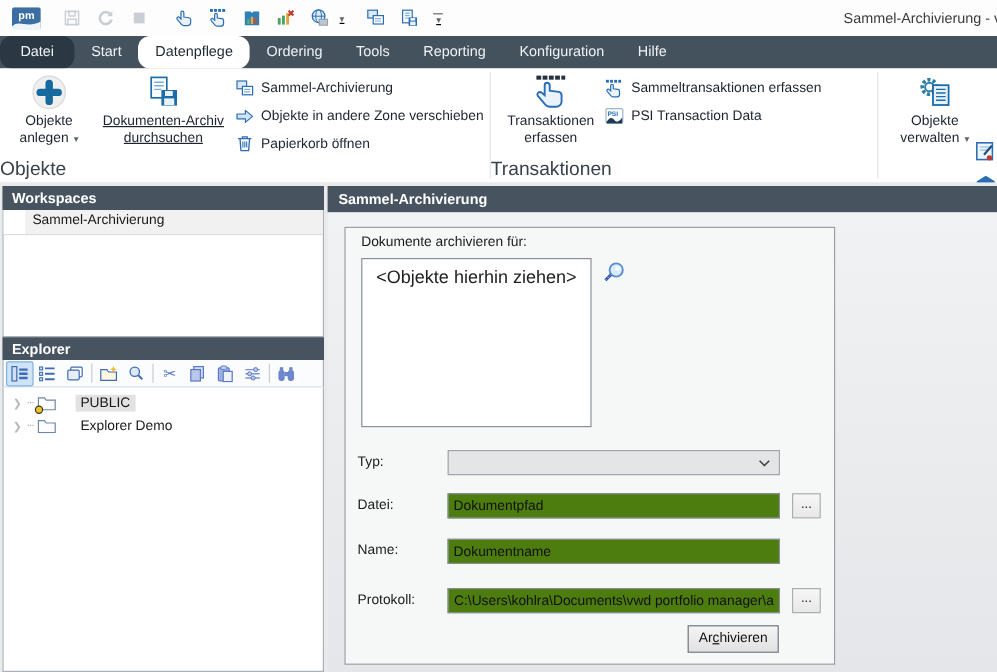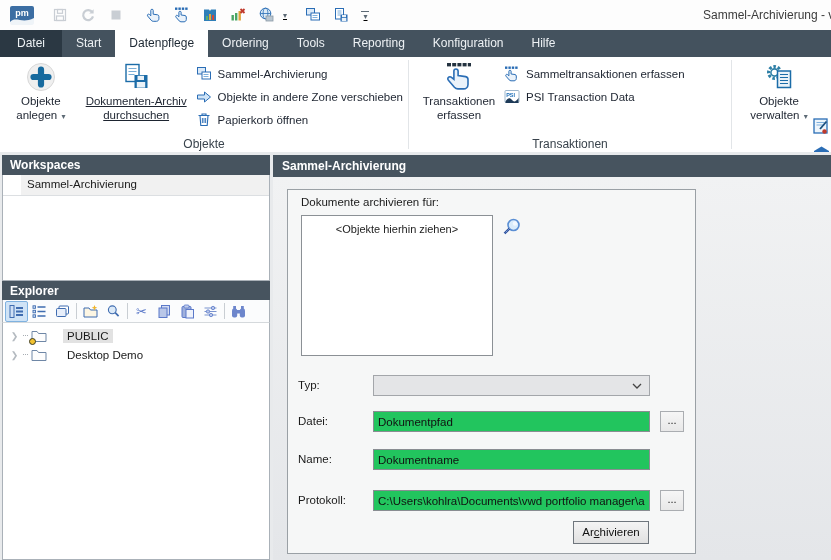--- a/index.html
+++ b/index.html
@@ -11,29 +11,29 @@
             display:flex;align-items:center;padding-left:10px;box-sizing:border-box;gap:4px;text-decoration:underline;}
   .qbtn{width:24px;height:22px;display:flex;align-items:center;justify-content:center;flex:0 0 auto;}
   .qsep{width:6px;}
   .win-title{position:absolute;left:703px;top:8px;font-size:12px;color:#3c3c3c;white-space:nowrap;}
   .dd{font-size:8px;color:#5d6a75;margin-left:1px;}
   .ovf{display:flex;flex-direction:column;align-items:center;line-height:5px;margin-left:4px;}
   .ovf .bar{width:8px;border-top:1px solid #5d6a75;margin-bottom:2px;}
   
   .tabbar{position:absolute;left:0;top:30px;width:831px;height:27px;background:#44525e;
           display:flex;align-items:stretch;}
-  .tab{padding:6px 14px 0;font-size:12px;color:#eef2f5;box-sizing:border-box;}
+  .tab{padding:6px 14px 0;font-size:12px;color:#eef2f5;box-sizing:border-box;border-radius:10px;}
   .tab-file{background:#2b3843;padding:6px 17px 0;}
   .tab.active{background:#fff;color:#1d2833;}
   
   .ribbon{position:absolute;left:0;top:57px;width:831px;height:95px;background:#fff;
           border-bottom:3px solid #eceef0;box-sizing:content-box;display:flex;}
   .rgroup{position:relative;display:flex;align-items:flex-start;padding:3px 5px 14px;}
   .rsep{width:1px;background:#e2e5e8;margin:3px 0;}
-  .grplabel{position:absolute;left:0;right:0;bottom:1px;text-align:center;font-size:12px;color:#39434c;}
+  .grplabel{position:absolute;left:0;right:0;bottom:1px;font-size:16px;color:#39434c;}
   .rbig{display:flex;flex-direction:column;align-items:center;text-align:center;gap:3px;
         font-size:11.5px;color:#1d2430;line-height:1.2;padding-top:2px;}
   .rsmalls{display:flex;flex-direction:column;gap:3px;padding-top:4px;}
   .rsmall{display:flex;align-items:center;gap:6px;height:20px;font-size:11.5px;color:#1d2430;white-space:nowrap;}
   .ricons-right{position:absolute;right:-2px;top:60px;width:24px;display:flex;flex-direction:column;gap:9px;align-items:center;}
   
   .content-bg{position:absolute;left:0;top:152px;width:831px;height:408px;background:#e8eaec;}
   .leftpanel{position:absolute;left:2px;top:155px;width:268px;height:405px;display:flex;flex-direction:column;background:#fff;}
   .pheader{height:20px;background:#47545f;color:#fff;font-weight:bold;font-size:12px;
            padding:3px 8px 0;box-sizing:border-box;flex:0 0 auto;}
@@ -59,24 +59,24 @@
   
   .mainpanel{position:absolute;left:273px;top:155px;width:558px;height:405px;display:flex;flex-direction:column;}
   .mheader{height:22px;background:#47545f;color:#fff;font-weight:bold;font-size:12px;
            padding:4px 9px 0;box-sizing:border-box;flex:0 0 auto;}
   .mcontent{position:relative;flex:1;background:linear-gradient(180deg,#f1f2f3,#e4e6e9);}
   .formpanel{position:absolute;left:14px;top:12px;width:409px;height:365px;background:#f6f7f7;
              border:1px solid #9aa0a5;box-sizing:border-box;}
   .flabel{position:absolute;font-size:11.5px;color:#1a1a1a;}
   .dropzone{position:absolute;left:13px;top:25px;width:192px;height:141px;background:#fff;
             border:1px solid #8b9095;box-sizing:border-box;text-align:center;
-            font-size:11px;color:#222;padding-top:7px;}
+            font-size:15px;color:#222;padding-top:7px;}
   .lensbtn{position:absolute;left:213px;top:27px;width:22px;height:22px;}
   .ctl{position:absolute;left:85px;width:277px;height:21px;box-sizing:border-box;font-family:"Liberation Sans",sans-serif;}
-  input.ctl{border:1px solid #898d92;font-size:11.5px;padding:2px 4px;color:#111;background:#22c55e;}
+  input.ctl{border:1px solid #898d92;font-size:11.5px;padding:2px 4px;color:#111;background:#4d7c0f;}
   .selectbox{background:#e4e5e7;border:1px solid #a3a6aa;display:flex;align-items:center;justify-content:flex-end;padding-right:7px;}
   .browse{position:absolute;left:372px;width:24px;height:21px;border:1px solid #aaadb1;
           background:linear-gradient(#f6f6f6,#e8e8e8);font-size:11px;color:#222;
           text-align:center;line-height:17px;box-sizing:border-box;}
   .submit{position:absolute;left:285px;top:331px;width:76px;height:23px;border:1px solid #6f767d;
           background:linear-gradient(#f4f4f4,#e1e1e1);font-size:11.5px;color:#111;
           text-align:center;line-height:21px;box-sizing:border-box;}
   .submit u{text-decoration:underline;}
   svg{display:block;}
 </style>
@@ -424,21 +424,21 @@
       <span class="tlabel sel">PUBLIC</span>
     </div>
     <div class="trow">
       <span class="chev">❯</span>
       <span class="dots"></span>
       <span class="fwrap">
         <svg width="16" height="13">
           <path d="M1 2.5h5l1.5 2H15v8H1z" fill="#fdfdfd" stroke="#6f87a6"></path>
         </svg>
       </span>
-      <span class="tlabel">Desktop Demo</span>
+      <span class="tlabel">Explorer Demo</span>
     </div>
   </div>
 </div>
 
 <div class="mainpanel">
   <div class="mheader">Sammel-Archivierung</div>
   <div class="mcontent">
     <div class="formpanel">
 
       <div class="flabel" style="left:13px;top:6px;">Dokumente archivieren für:</div>

